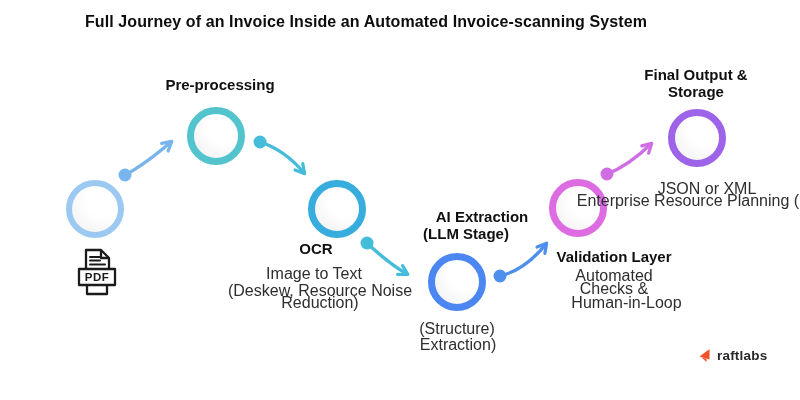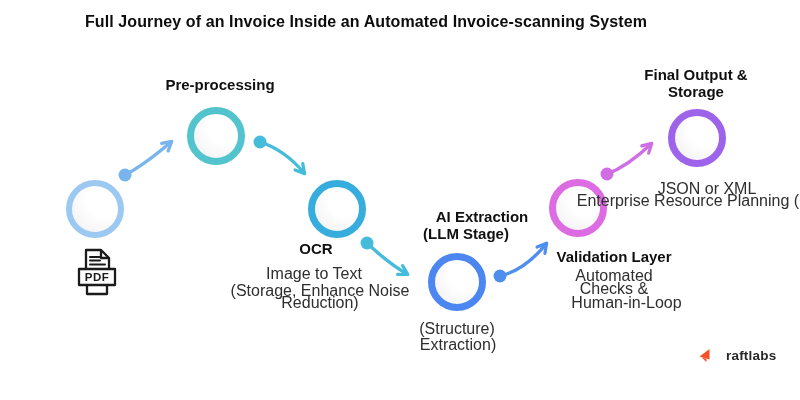--- a/index.html
+++ b/index.html
@@ -28,21 +28,21 @@
     position:absolute; transform:translateX(-50%); white-space:nowrap;
     font-size:15px; font-weight:700; color:#101010; text-align:center;
   }
   .stage-desc {
     position:absolute; transform:translateX(-50%); white-space:nowrap;
     font-size:16px; font-weight:400; color:#2e2e2e; text-align:center;
   }
   .arrow-layer { position:absolute; left:0; top:0; pointer-events:none; }
   .brand {
     position:absolute; left:698px; top:345px; height:20px;
-    display:flex; align-items:center; gap:14px;
+    display:flex; align-items:center; gap:5px;
   }
   .brand-text { font-size:13.5px; font-weight:700; color:#282828; letter-spacing:0.2px; }
 </style>
 </head>
 <body>
 
 <div class="abs page-title">Full Journey of an Invoice Inside an Automated Invoice-scanning System</div>
 
 <svg class="arrow-layer" width="800" height="400" viewBox="0 0 800 400">
   <defs>
@@ -101,21 +101,21 @@
     <line x1="18" y1="14.5" x2="28" y2="14.5"></line>
     <line x1="18" y1="18.5" x2="33" y2="18.5"></line>
   </g>
   <text x="25" y="35" text-anchor="middle" font-family="Liberation Sans, sans-serif" font-size="11.5" font-weight="700" fill="#1b1b1b" letter-spacing="0.5">PDF</text>
 </svg>
 
 <div class="stage-title" style="left:220px; top:76px;">Pre-processing</div>
 
 <div class="stage-title" style="left:316px; top:240px;">OCR</div>
 <div class="stage-desc" style="left:314px; top:265px;">Image to Text</div>
-<div class="stage-desc" style="left:320px; top:282px;">(Storage, Enhance Noise</div>
+<div class="stage-desc" style="left:320px; top:282px;">(Deskew, Resource Noise</div>
 <div class="stage-desc" style="left:320px; top:294px;">Reduction)</div>
 
 <div class="stage-title" style="left:482px; top:208px;">AI Extraction</div>
 <div class="stage-title" style="left:466px; top:225px;">(LLM Stage)</div>
 <div class="stage-desc" style="left:457px; top:320px;">(Structure)</div>
 <div class="stage-desc" style="left:458px; top:336px;">Extraction)</div>
 
 <div class="stage-title" style="left:614px; top:248px;">Validation Layer</div>
 <div class="stage-desc" style="left:614px; top:267px;">Automated</div>
 <div class="stage-desc" style="left:614px; top:280px;">Checks &amp;</div>

